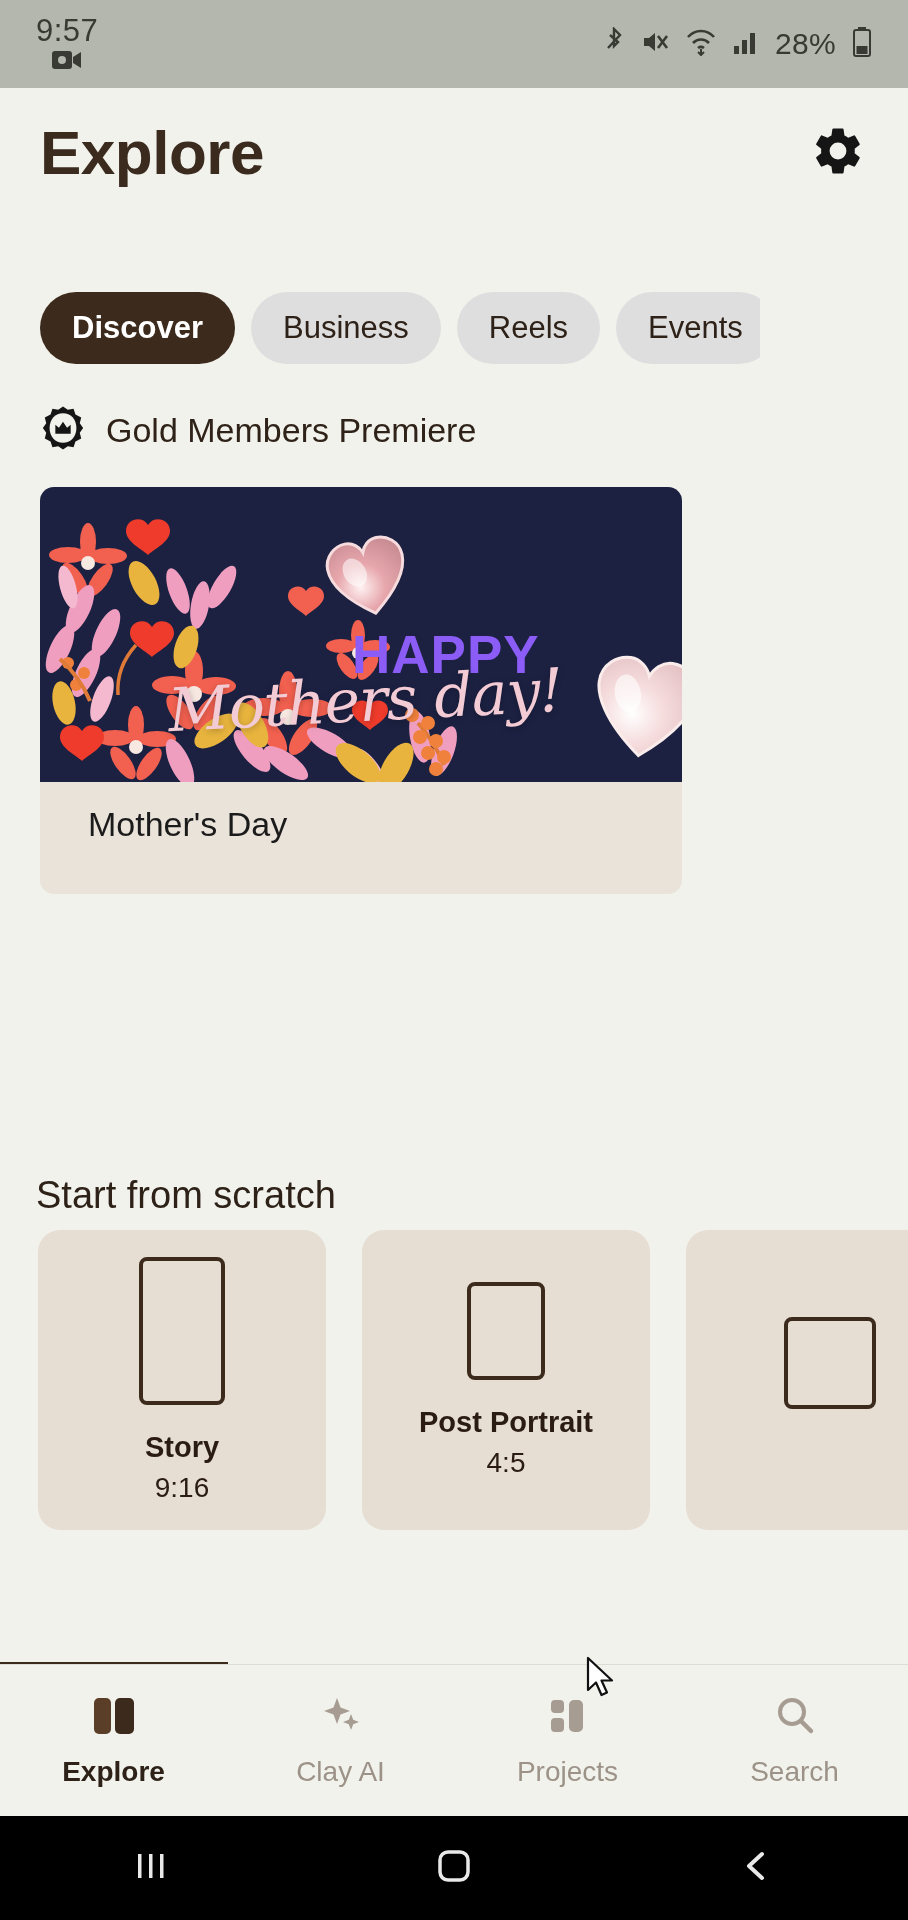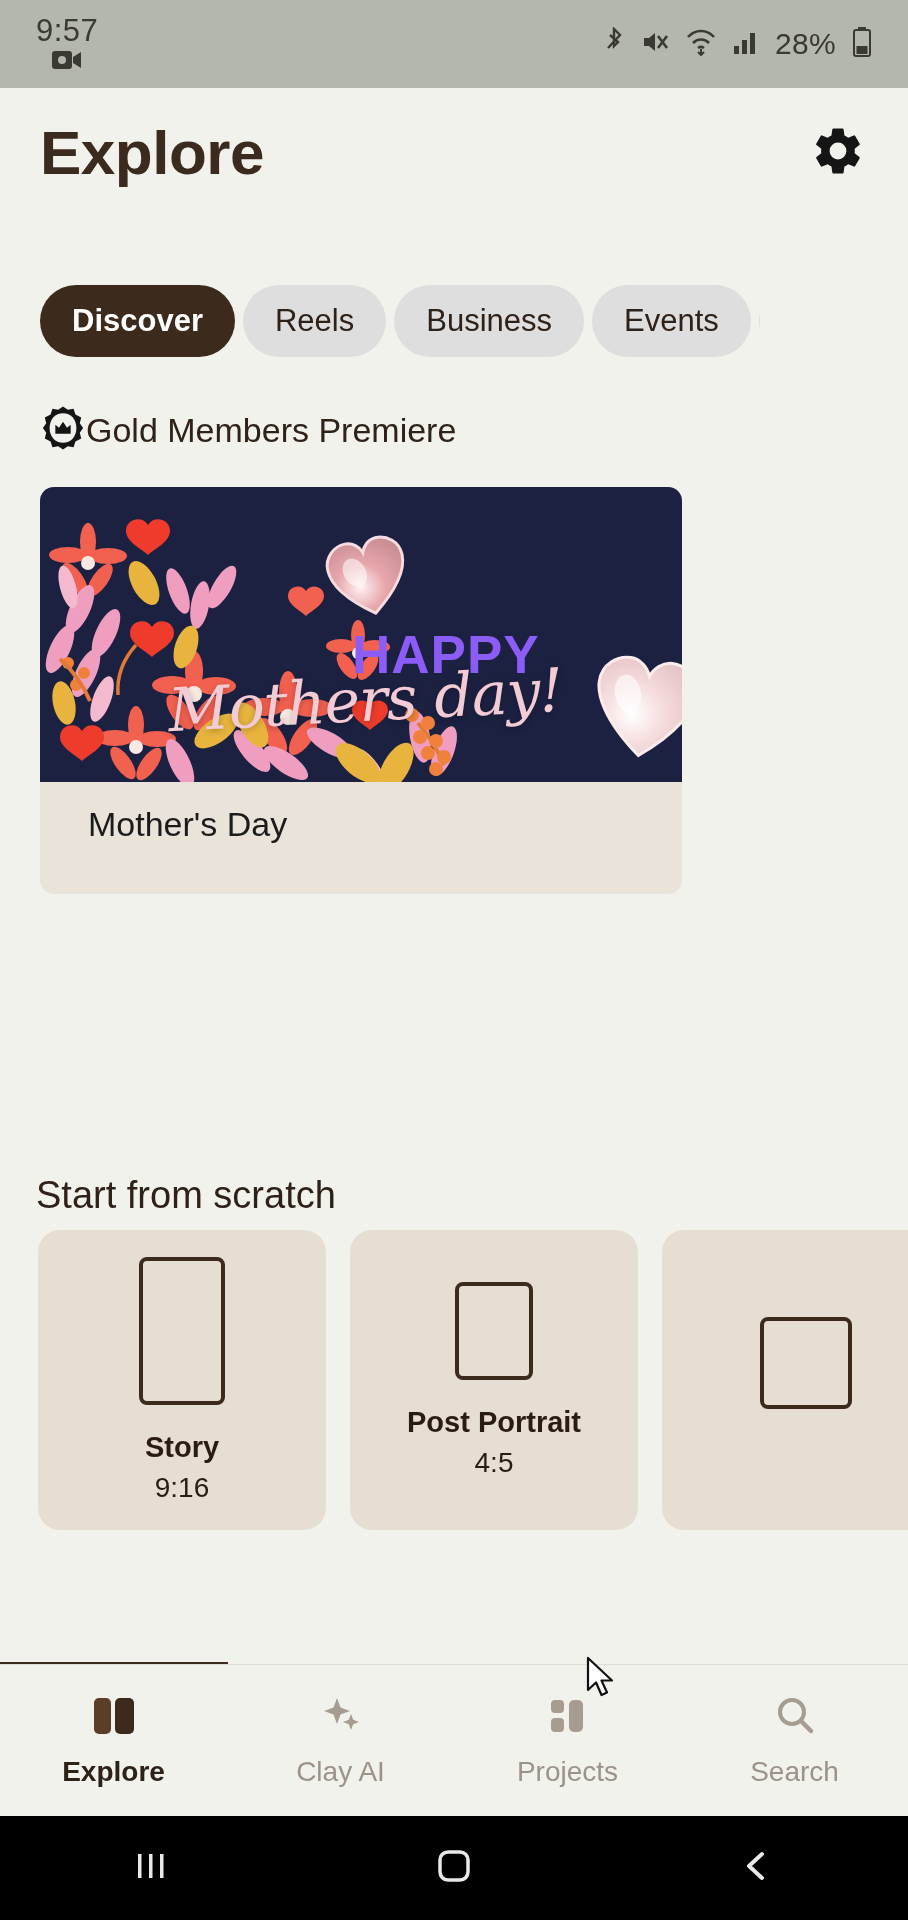--- a/index.html
+++ b/index.html
@@ -42,41 +42,41 @@
     font-size: 62px; font-weight: 700; color: #3B2A1E;
     letter-spacing: -0.5px; line-height: 1;
   }
   .gear-wrap { margin-left: auto; width: 60px; height: 60px;
     display:flex; align-items:center; justify-content:center; }
 
   
   .chips {
     position: absolute; top: 278px; left: 0;
     width: 760px; height: 86px;
-    display: flex; align-items: center; gap: 8px;
+    display: flex; align-items: flex-end; gap: 16px;
     padding-left: 40px;
     overflow: hidden;
   }
   .chip {
     flex: 0 0 auto;
     height: 72px;
     padding: 0 32px;
     border-radius: 36px;
     background: #DEDEDE;
     color: #2E2118;
     font-size: 31px;
     display: flex; align-items: center; justify-content: center;
     white-space: nowrap;
   }
   .chip.active { background: #3C2A1C; color: #FFFFFF; font-weight: 600; }
 
   
   .gold-row {
     position: absolute; top: 405px; left: 40px;
-    display: flex; align-items: center; 
+    display: flex; align-items: center; gap: 20px;
   }
   .gold-label { font-size: 34px; color: #2F2218; }
 
   
   .feature-card {
     position: absolute; top: 487px; left: 40px;
     width: 642px; height: 407px;
     border-radius: 14px;
     overflow: hidden;
     background: #E9E3DA;
@@ -117,21 +117,21 @@
   }
 
   
   .scratch-heading {
     position: absolute; top: 1138px; left: 36px;
     font-size: 38px; color: #2E2218; margin-top: 36px;
   }
   .fmt-row {
     position: absolute; top: 1230px; left: 0;
     width: 908px; height: 300px;
-    display: flex; gap: 24px;
+    display: flex; gap: 36px;
     padding-left: 38px;
     overflow: hidden;
   }
   .fmt-card {
     flex: 0 0 auto;
     width: 288px; height: 300px;
     background: #E6DED3;
     border-radius: 22px;
     display: flex; flex-direction: column;
     align-items: center; justify-content: center;
@@ -242,24 +242,24 @@
         </svg>
       </span>
     </div>
   </div>
 
   <div class="chips">
     <div class="chip active">
       <span>Discover</span>
     </div>
     <div class="chip">
+      <span>Business</span>
+    </div>
+    <div class="chip">
       <span>Reels</span>
-    </div>
-    <div class="chip">
-      <span>Business</span>
     </div>
     <div class="chip">
       <span>Events</span>
     </div>
     <div class="chip">
       <span>B</span>
     </div>
   </div>
 
   <div class="gold-row">

